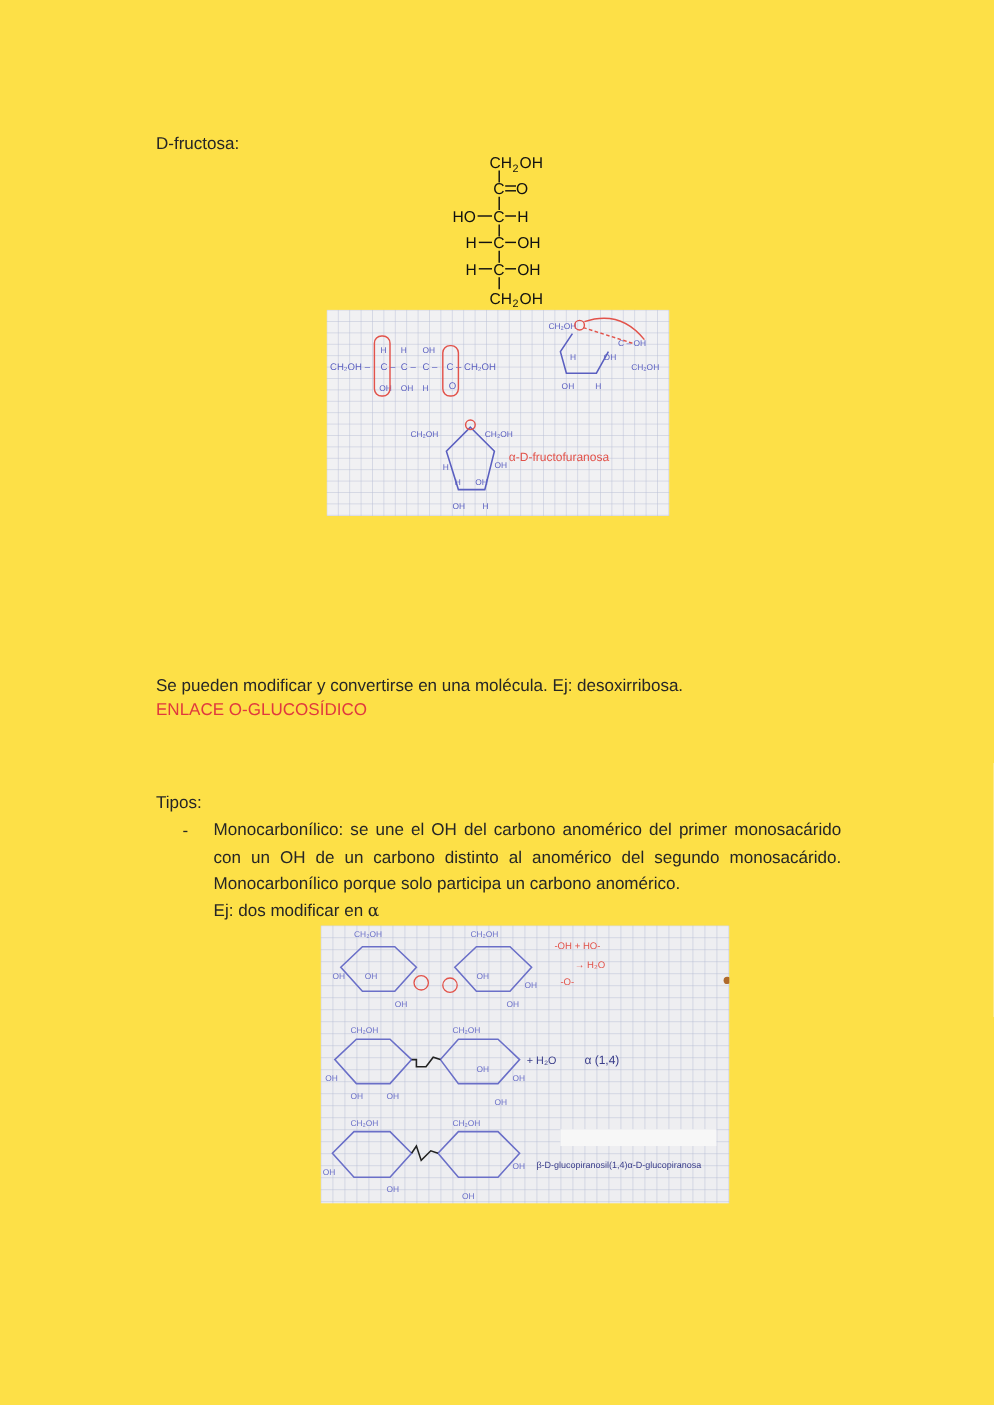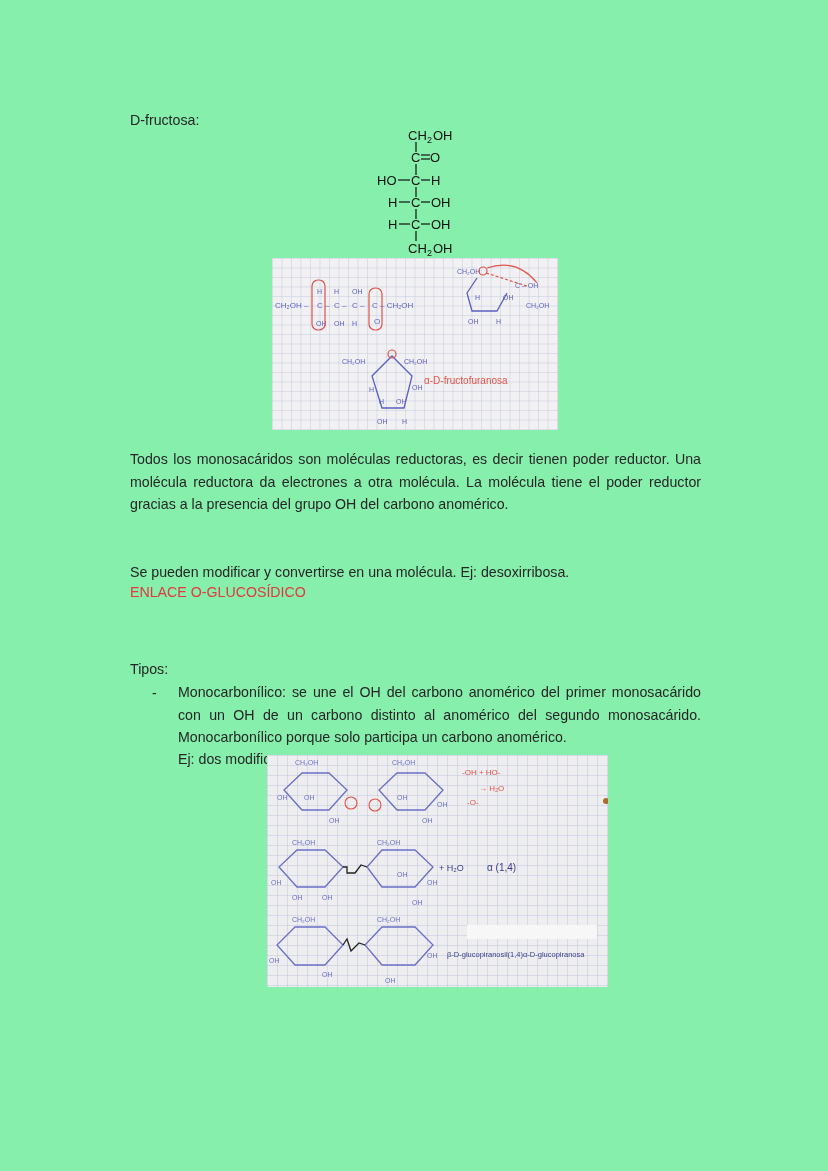--- a/index.html
+++ b/index.html
@@ -1,18 +1,18 @@
 <!DOCTYPE html>
 <html><head>
 <meta charset="utf-8">
 <style>
   html, body { margin: 0; padding: 0; background: #ffffff; }
   body { width: 828px; height: 1171px; position: relative; overflow: hidden;
          font-family: "Liberation Sans", "DejaVu Sans", sans-serif; color: #222; }
-  .page { position: absolute; left: 0; top: 0; width: 828px; height: 1171px; background: #86efac; }
+  .page { position: absolute; left: 0; top: 0; width: 828px; height: 1171px; background: #fde047; }
   .txt { position: absolute; font-size: 14.2px; line-height: 22px; color: #262626; white-space: nowrap; }
   .just { position: absolute; font-size: 14.2px; line-height: 22.5px; color: #262626; text-align: justify; text-align-last: left; }
   .heading { position: absolute; font-size: 14.2px; line-height: 20px; color: #e0393e; white-space: nowrap; }
   .fischer { position: absolute; left: 370px; top: 125px; width: 110px; height: 135px; }
   .photo { position: absolute; overflow: hidden; }
   .dash { position: absolute; left: 152px; top: 682px; font-size: 14.2px; line-height: 22px; color: #262626; }
   .greek { font-family: "DejaVu Serif", serif; }
 </style>
 </head>
 <body>
@@ -104,34 +104,33 @@
         <rect x="97" y="30" width="13" height="42" rx="6"></rect>
         <circle cx="120" cy="96" r="4"></circle>
         <circle cx="211" cy="13" r="4"></circle>
         <path d="M215 10 Q245 0 265 25"></path>
         <line x1="214" y1="15" x2="255" y2="28" stroke-dasharray="3,2"></line>
       </g>
       <text x="152" y="126" font-family="Liberation Sans, sans-serif" font-size="10" fill="#e2524a">α-D-fructofuranosa</text>
     </svg>
   </div>
 
-  <div class="just" style="left:130px; top:448px; width:571px;">Todos los monosacáridos son moléculas reductoras, es decir tienen poder reductor. Una molécula reductora da electrones a otra molécula. La molécula tiene el poder reductor gracias a la presencia del grupo OH del carbono anomérico.</div>
 
   <div class="txt" style="left:130px; top:561px;">Se pueden modificar y convertirse en una molécula. Ej: desoxirribosa.</div>
 
   <div class="heading" style="left:130px; top:582px;">ENLACE O-GLUCOSÍDICO</div>
   <div class="txt" style="left:130px; top:658px;">Tipos:</div>
 
   <div class="dash">-</div>
   <div class="just" style="left:178px; top:681px; width:523px;">Monocarbonílico: se une el OH del carbono anomérico del primer monosacárido con un OH de un carbono distinto al anomérico del segundo monosacárido. Monocarbonílico porque solo participa un carbono anomérico.</div>
   <div class="txt" style="left:178px; top:748px;">
     <span>Ej: dos modificar en </span><span class="greek">α</span>
   </div>
 
-  <div class="photo" style="left:267px; top:755px; width:341px; height:288px;">
+  <div class="photo" style="left:267px; top:771px; width:341px; height:288px;">
     <svg width="341" height="232" viewBox="0 0 341 232">
       <defs>
         <pattern id="g2" width="10" height="10" patternUnits="userSpaceOnUse">
           <rect width="10" height="10" fill="#eeeef1"></rect>
           <path d="M10 0 L0 0 0 10" fill="none" stroke="#b5bbd2" stroke-width="0.8"></path>
         </pattern>
       </defs>
       <rect width="341" height="232" fill="url(#g2)"></rect>
       <g stroke="#6a6fc8" fill="none" stroke-width="1.3">
 

